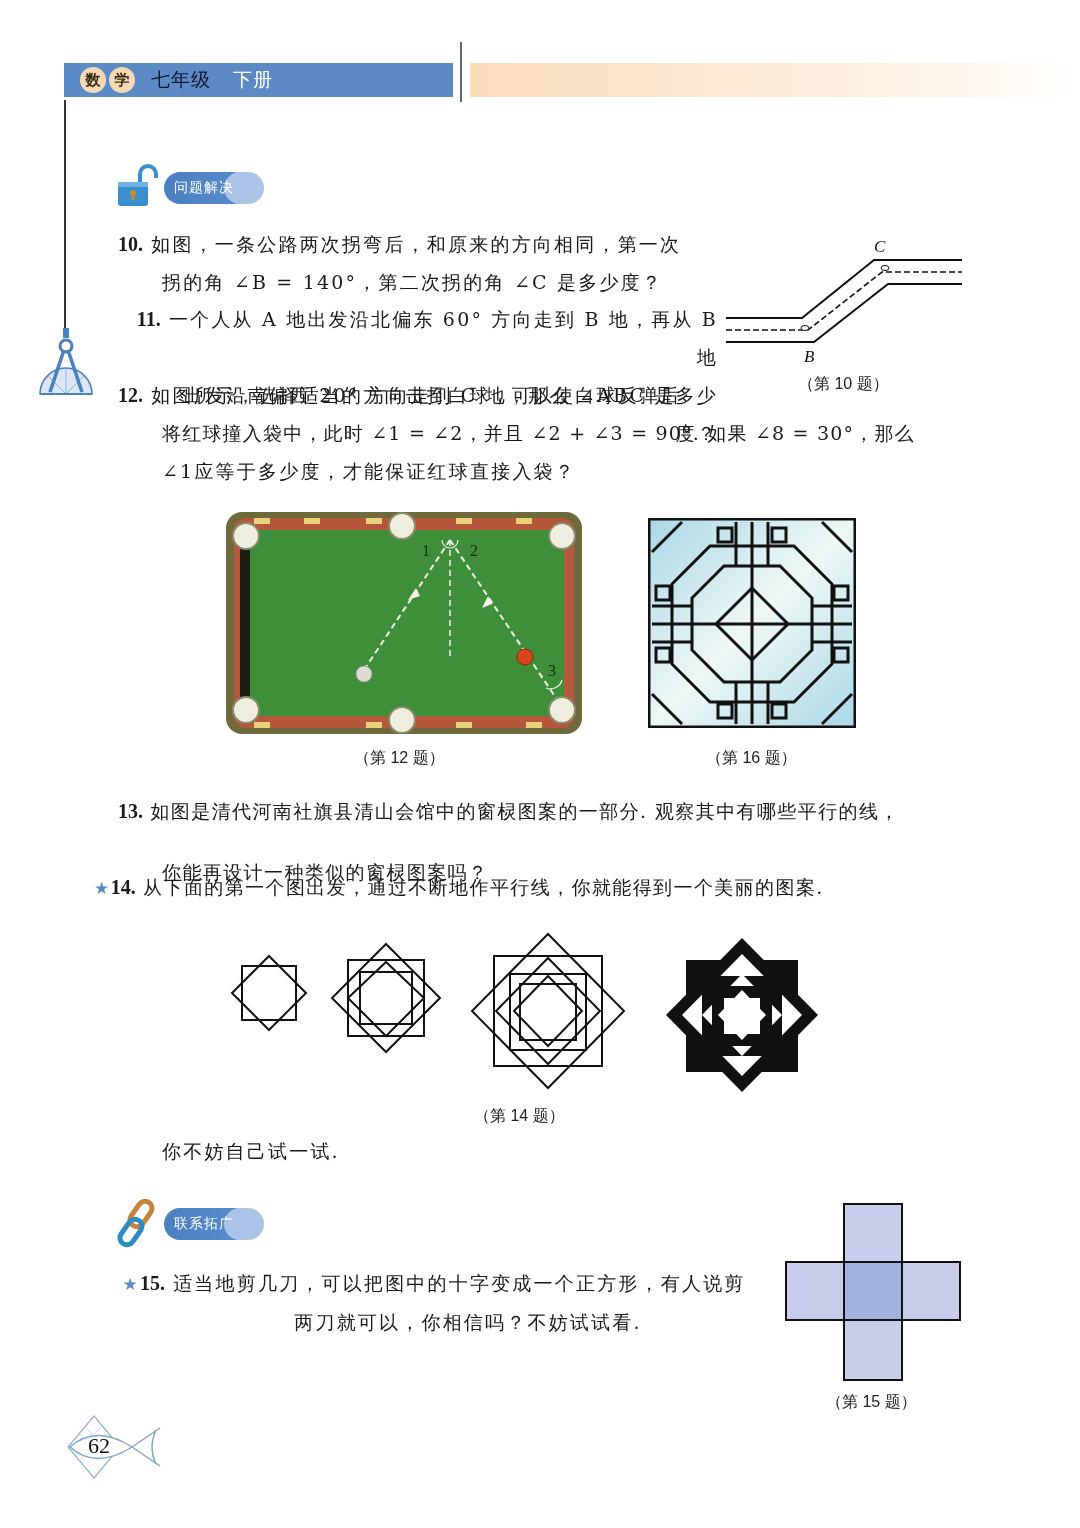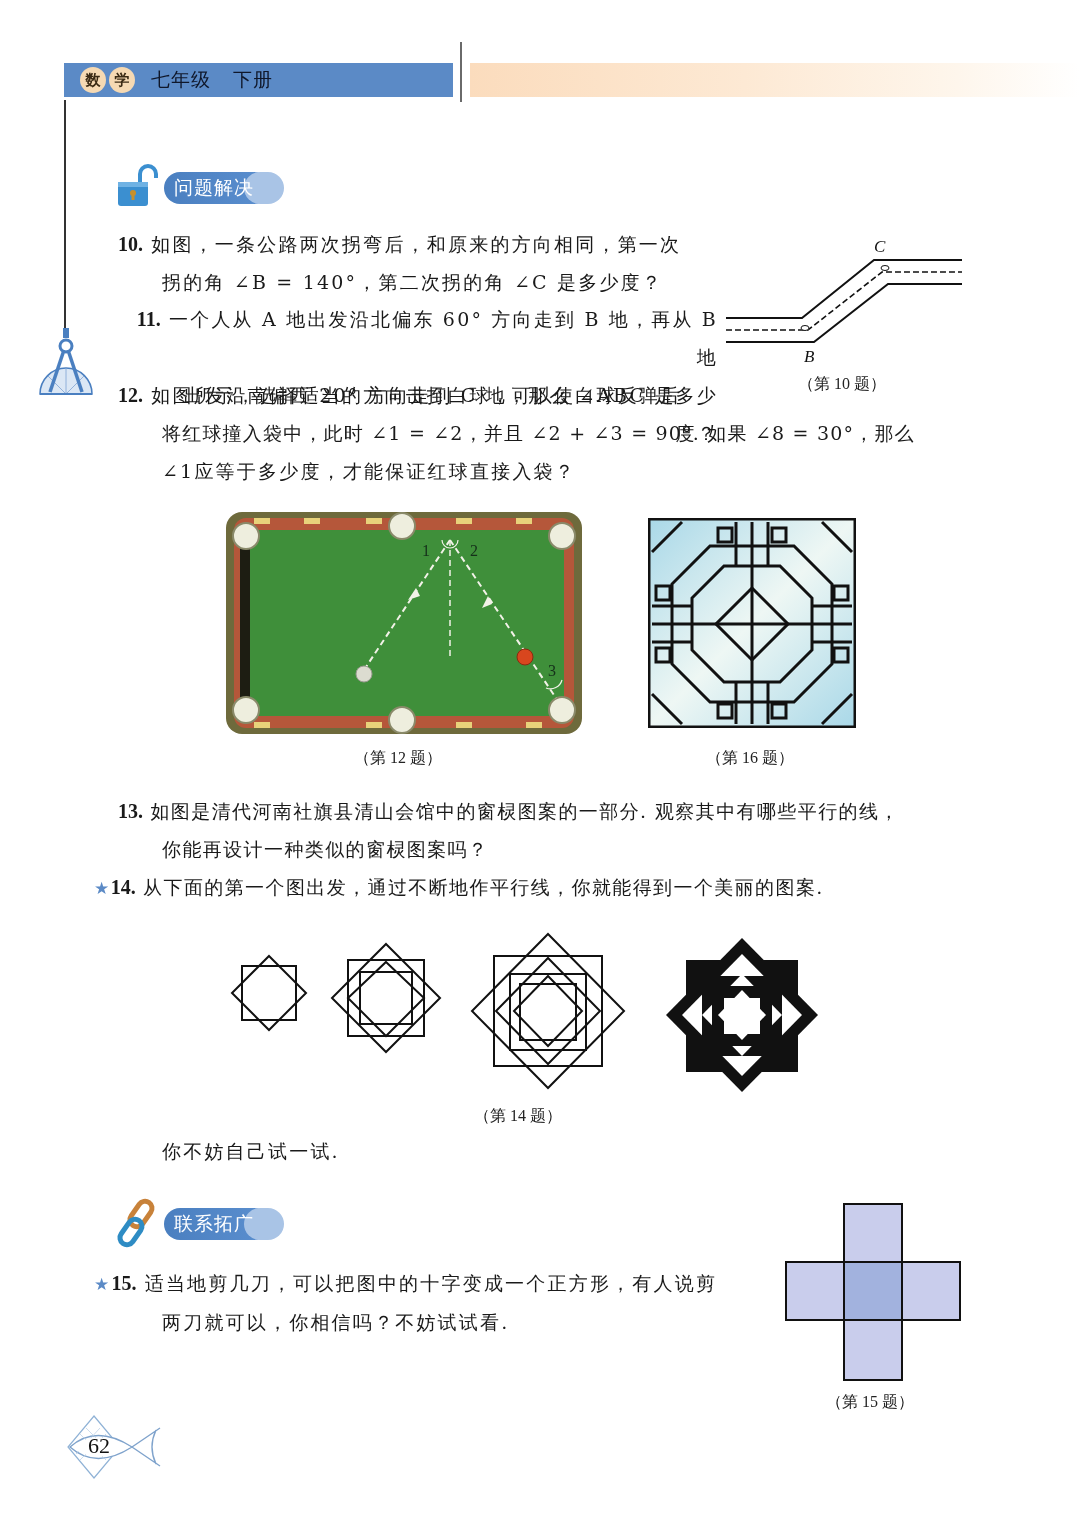--- a/index.html
+++ b/index.html
@@ -6,35 +6,35 @@
   html, body { width: 1080px; height: 1528px; background: #ffffff; overflow: hidden; }
   body { position: relative; font-family: "DejaVu Serif", "Liberation Serif", serif; color: #1a1a1a; }
 
   .abs { position: absolute; }
 
   
   .hdr-bar { left: 64px; top: 63px; width: 389px; height: 34px; background: #5b8ac6; display: flex; align-items: center; }
   .hdr-badge { width: 26px; height: 26px; border-radius: 50%; background: #f5d9b3; color: #3a2a14; font-family: "DejaVu Sans", sans-serif; font-weight: bold; font-size: 15px; display:flex; align-items:center; justify-content:center; margin-left: 3px; }
   .hdr-badge:first-child { margin-left: 16px; }
   .hdr-text { color: #0f172a; font-family: "DejaVu Sans", sans-serif; font-size: 19px; margin-left: 16px; letter-spacing: 1px; }
-  .hdr-text2 { color: #0f172a; font-family: "DejaVu Sans", sans-serif; font-size: 19px; margin-left: 22px; letter-spacing: 1px; }
+  .hdr-text2 { color: #ffffff; font-family: "DejaVu Sans", sans-serif; font-size: 19px; margin-left: 22px; letter-spacing: 1px; }
   .hdr-divider { left: 460px; top: 42px; width: 2px; height: 60px; background: #6a6a6a; }
   .hdr-peach { left: 470px; top: 63px; width: 610px; height: 34px; background: linear-gradient(90deg, #fbdcbd 0%, #fde9d4 45%, #fef6ec 80%, #ffffff 100%); }
   .left-rule { left: 64px; top: 100px; width: 2px; height: 230px; background: #333; }
 
   
   .banner { display: flex; align-items: center; }
-  .banner-pill { position: relative; height: 32px; padding: 0 16px 0 10px; background: linear-gradient(90deg, #4a7fc0, #5b8fcf); border-radius: 16px; color: #fff; font-family: "DejaVu Sans", sans-serif; font-size: 19px; letter-spacing: 1px; display: flex; align-items: center; z-index: 2; }
+  .banner-pill { position: relative; height: 32px; padding: 0 16px 0 10px; background: linear-gradient(90deg, #4a7fc0, #5b8fcf); border-radius: 16px; color: #fff; font-family: "DejaVu Sans", sans-serif; font-size: 14px; letter-spacing: 1px; display: flex; align-items: center; z-index: 2; }
   .banner-tail { position: absolute; right: -14px; top: 0; width: 40px; height: 32px; border-radius: 16px; background: #a9c4e6; z-index: -1; }
 
   
   .prob { font-size: 19px; line-height: 38px; letter-spacing: 2.2px; }
   .num { font-weight: bold; font-family: "Liberation Serif", serif; font-size: 20px; letter-spacing: 0; }
 
-  .caption { font-size: 16px; color: #222; font-family: Liberation Serif, serif; }
+  .caption { font-size: 16px; color: #222; font-family: Liberation Sans, sans-serif; }
 
   .star { color: #5b8ac6; font-size: 17px; }
 </style>
 </head>
 <body>
 
 <div class="abs hdr-bar">
   <span class="hdr-badge">数</span>
   <span class="hdr-badge">学</span>
   <span class="hdr-text">七年级</span>
@@ -190,21 +190,21 @@
         <rect x="186" y="68" width="14" height="14"></rect>
       <rect x="8" y="130" width="14" height="14"></rect>
         <rect x="186" y="130" width="14" height="14"></rect>
     </g>
   </svg>
 </div>
 <div class="abs caption" style="left:706px; top:748px;">（第 16 题）</div>
 
 <div class="abs prob" style="left:118px; top:792px; width:870px; letter-spacing:1.4px;">
   <div><span class="num">13.</span>&nbsp;<span>如图是清代河南社旗县清山会馆中的窗棂图案的一部分. 观察其中有哪些平行的线，</span></div>
-  <div style="padding-left:44px;"><span>你能再设计一种类似的窗棂图案吗？</span></div>
+  <div style="padding-left:44px;margin-top:23px;"><span>你能再设计一种类似的窗棂图案吗？</span></div>
 </div>
 
 <div class="abs prob" style="left:94px; top:868px; width:880px; letter-spacing:1.4px;">
   <div><span class="star">★</span><span class="num">14.</span>&nbsp;<span>从下面的第一个图出发，通过不断地作平行线，你就能得到一个美丽的图案.</span></div>
 </div>
 
 <div class="abs" style="left:226px; top:930px; width:600px; height:170px;">
   <svg width="600" height="170" viewBox="0 0 600 170" fill="none" stroke="#111" stroke-width="2">
 
     <g>
@@ -250,21 +250,21 @@
       <rect x="18" y="2" width="14" height="28" rx="7" transform="rotate(35 25 16)" fill="none" stroke="#c8823a" stroke-width="5"></rect>
       <rect x="8" y="20" width="14" height="28" rx="7" transform="rotate(35 15 34)" fill="none" stroke="#2e8cc4" stroke-width="5"></rect>
     </svg>
   </span>
   <div class="banner-pill" style="margin-left:2px;">
     <span>联系拓广</span>
     <span class="banner-tail"></span>
   </div>
 </div>
 
-<div class="abs prob" style="left:94px; top:1264px; width:680px;">
+<div class="abs prob" style="left:94px; top:1264px; width:680px;text-align:center;">
   <div><span class="star">★</span><span class="num">15.</span>&nbsp;<span>适当地剪几刀，可以把图中的十字变成一个正方形，有人说剪</span></div>
   <div style="padding-left:68px;"><span>两刀就可以，你相信吗？不妨试试看.</span></div>
 </div>
 
 <div class="abs" style="left:784px; top:1202px; width:180px; height:182px;">
   <svg width="180" height="182" viewBox="0 0 180 182">
     <rect x="60" y="2" width="58" height="58" fill="#c9cdec" stroke="#111" stroke-width="2"></rect>
     <rect x="2" y="60" width="58" height="58" fill="#c9cdec" stroke="#111" stroke-width="2"></rect>
     <rect x="118" y="60" width="58" height="58" fill="#c9cdec" stroke="#111" stroke-width="2"></rect>
     <rect x="60" y="118" width="58" height="60" fill="#c9cdec" stroke="#111" stroke-width="2"></rect>

